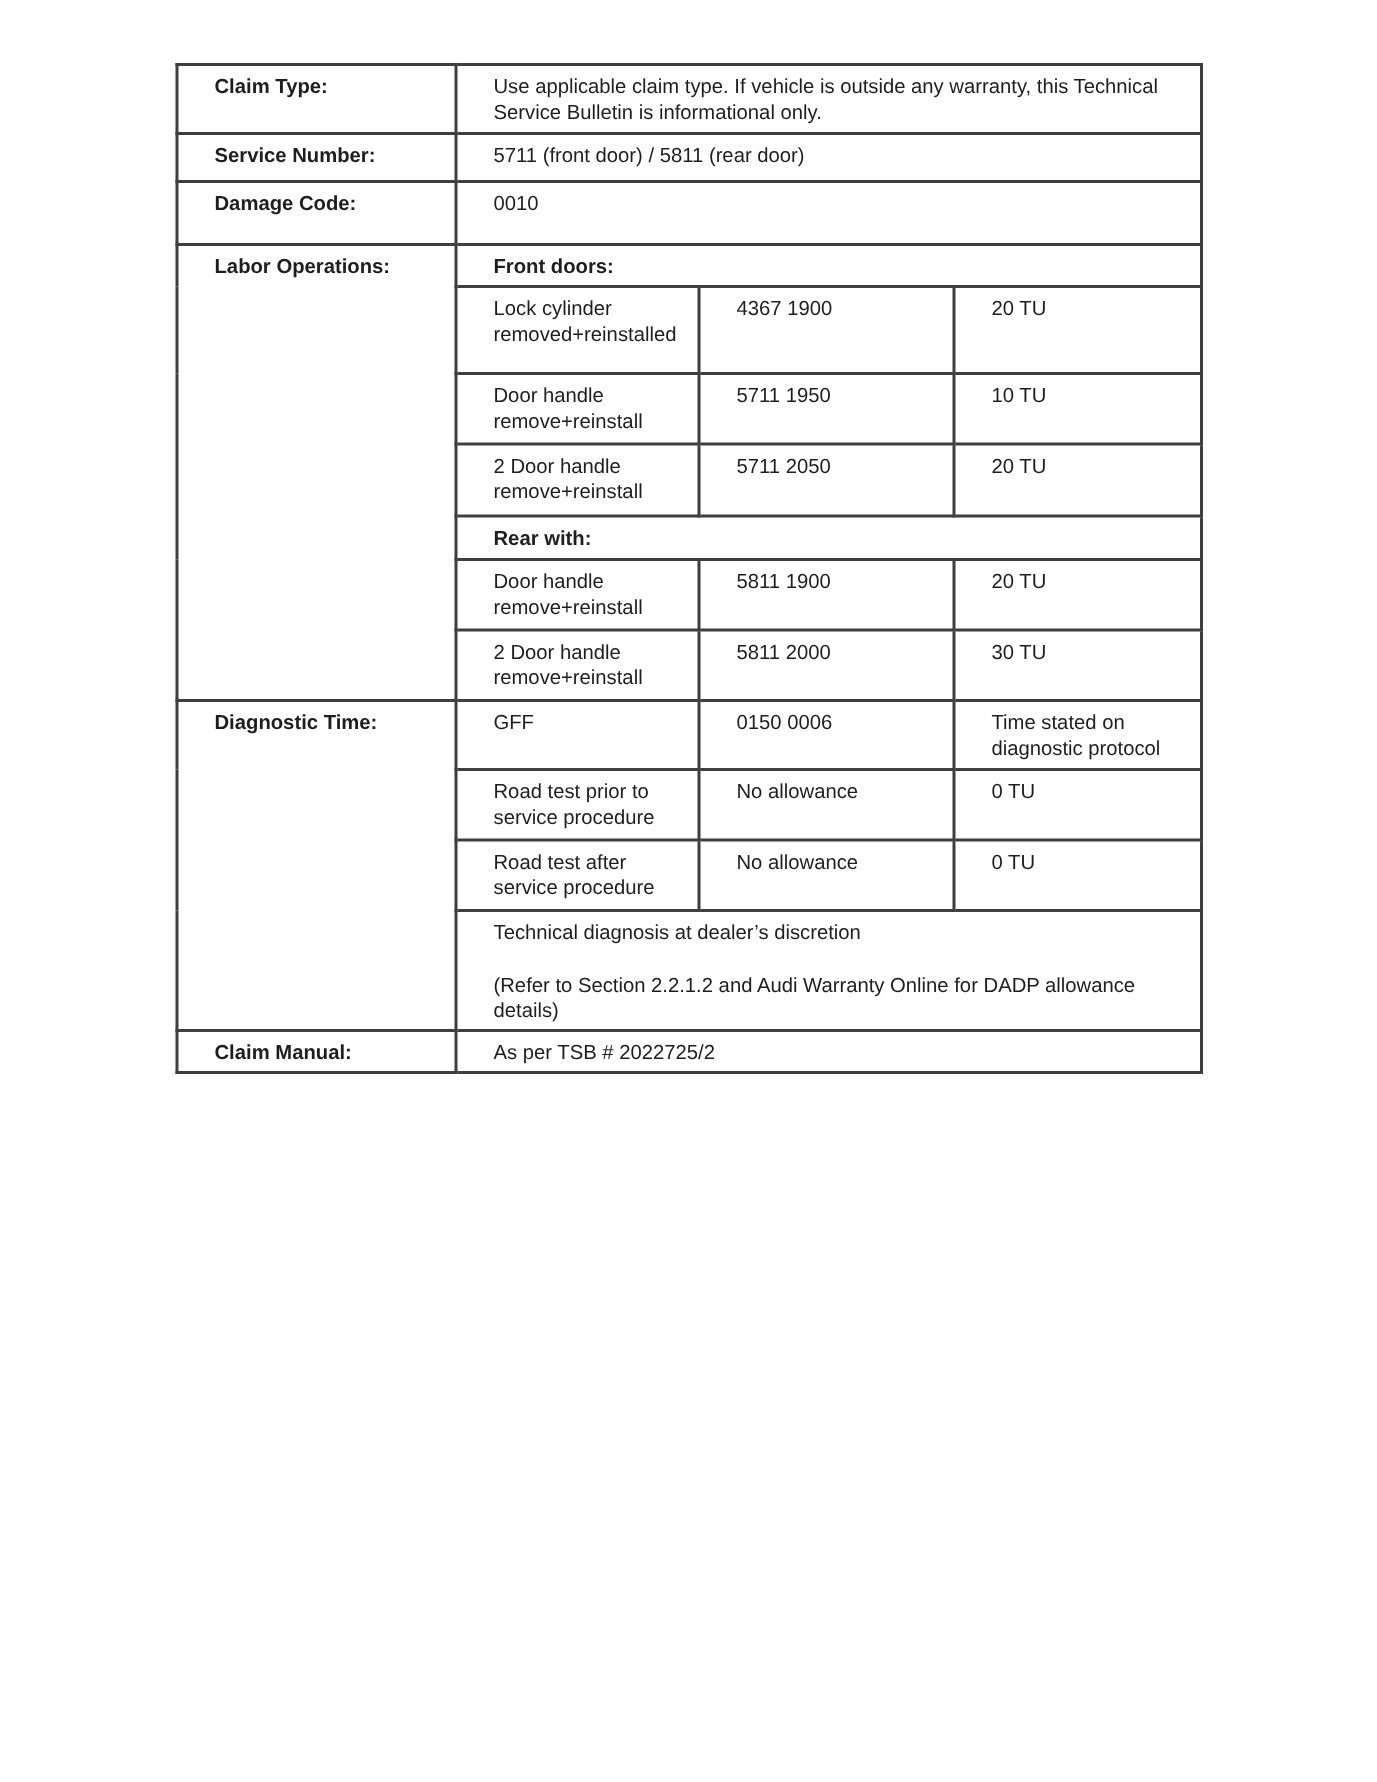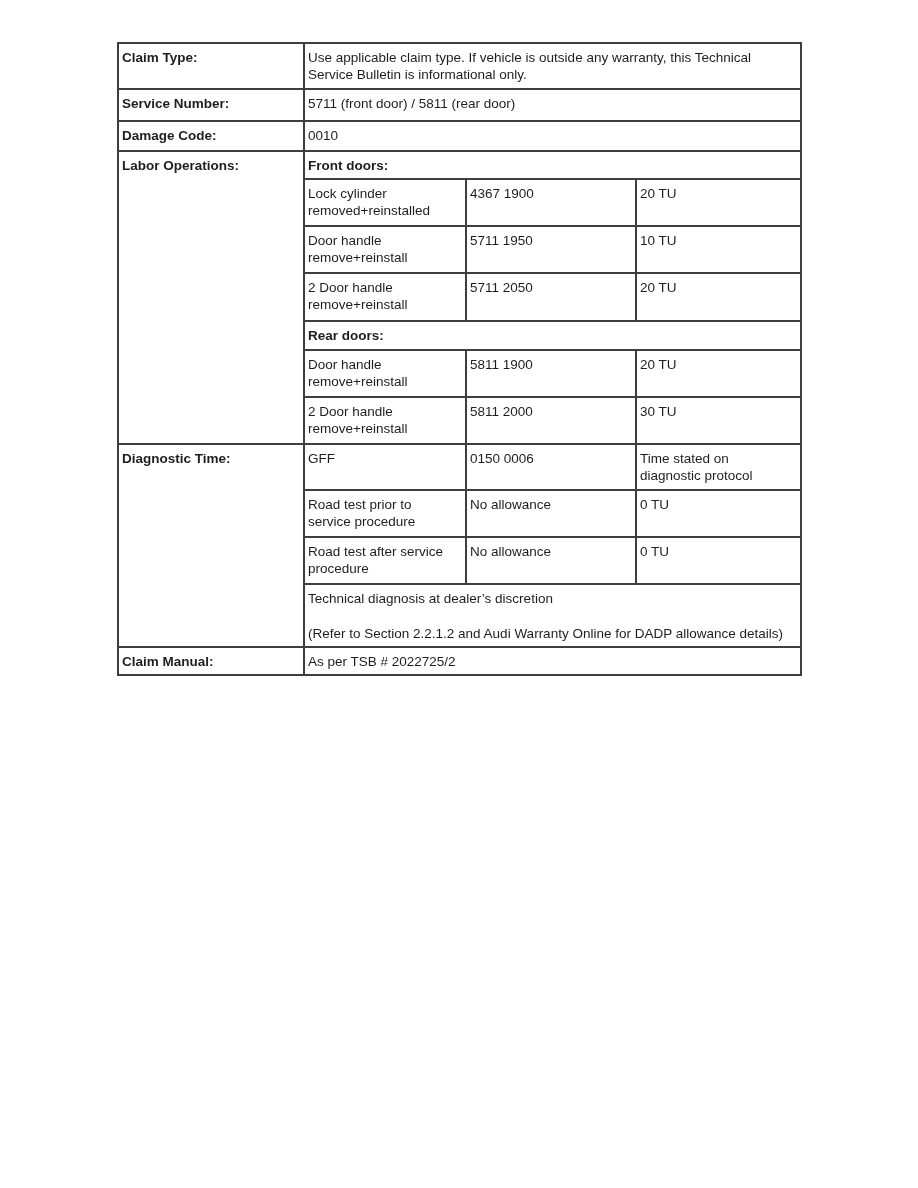--- a/index.html
+++ b/index.html
@@ -18,21 +18,21 @@
   table.claim-table {
     position: absolute;
     left: 117px; top: 42px;
     width: 683px;
     border-collapse: collapse;
     table-layout: fixed;
   }
   table.claim-table td {
     border: 2px solid #3e3e3e;
     vertical-align: top;
-    padding: 5px 8px 4px 3px;
+    padding: 5px 8px 4px 24px;
     font-size: 13.5px;
     line-height: 17px;
     color: #1e1e1e;
     overflow: hidden;
   }
   td.label { font-weight: bold; }
   td.section-header { font-weight: bold; }
   .note-line1 { margin-bottom: 18px; }
   .footer-note {
     position: absolute;
@@ -61,46 +61,46 @@
         <tr style="height:46px">
       <td class="label">Claim Type:</td>
       <td colspan="3">Use applicable claim type. If vehicle is outside any warranty, this Technical Service Bulletin is informational only.</td>
     </tr>
 
     <tr style="height:32px">
       <td class="label">Service Number:</td>
       <td colspan="3">5711 (front door) / 5811 (rear door)</td>
     </tr>
 
-    <tr style="height:30px">
+    <tr style="height:42px">
       <td class="label">Damage Code:</td>
       <td colspan="3">0010</td>
     </tr>
 
     <tr style="height:28px">
       <td class="label" rowspan="7">Labor Operations:</td>
       <td colspan="3" class="section-header">Front doors:</td>
     </tr>
-    <tr style="height:47px">
+    <tr style="height:58px">
       <td>Lock cylinder removed+reinstalled</td>
       <td>4367 1900</td>
       <td>20 TU</td>
     </tr>
     <tr style="height:47px">
       <td>Door handle remove+reinstall</td>
       <td>5711 1950</td>
       <td>10 TU</td>
     </tr>
     <tr style="height:48px">
       <td>2 Door handle remove+reinstall</td>
       <td>5711 2050</td>
       <td>20 TU</td>
     </tr>
     <tr style="height:29px">
-      <td colspan="3" class="section-header">Rear doors:</td>
+      <td colspan="3" class="section-header">Rear with:</td>
     </tr>
     <tr style="height:47px">
       <td>Door handle remove+reinstall</td>
       <td>5811 1900</td>
       <td>20 TU</td>
     </tr>
     <tr style="height:47px">
       <td>2 Door handle remove+reinstall</td>
       <td>5811 2000</td>
       <td>30 TU</td>

